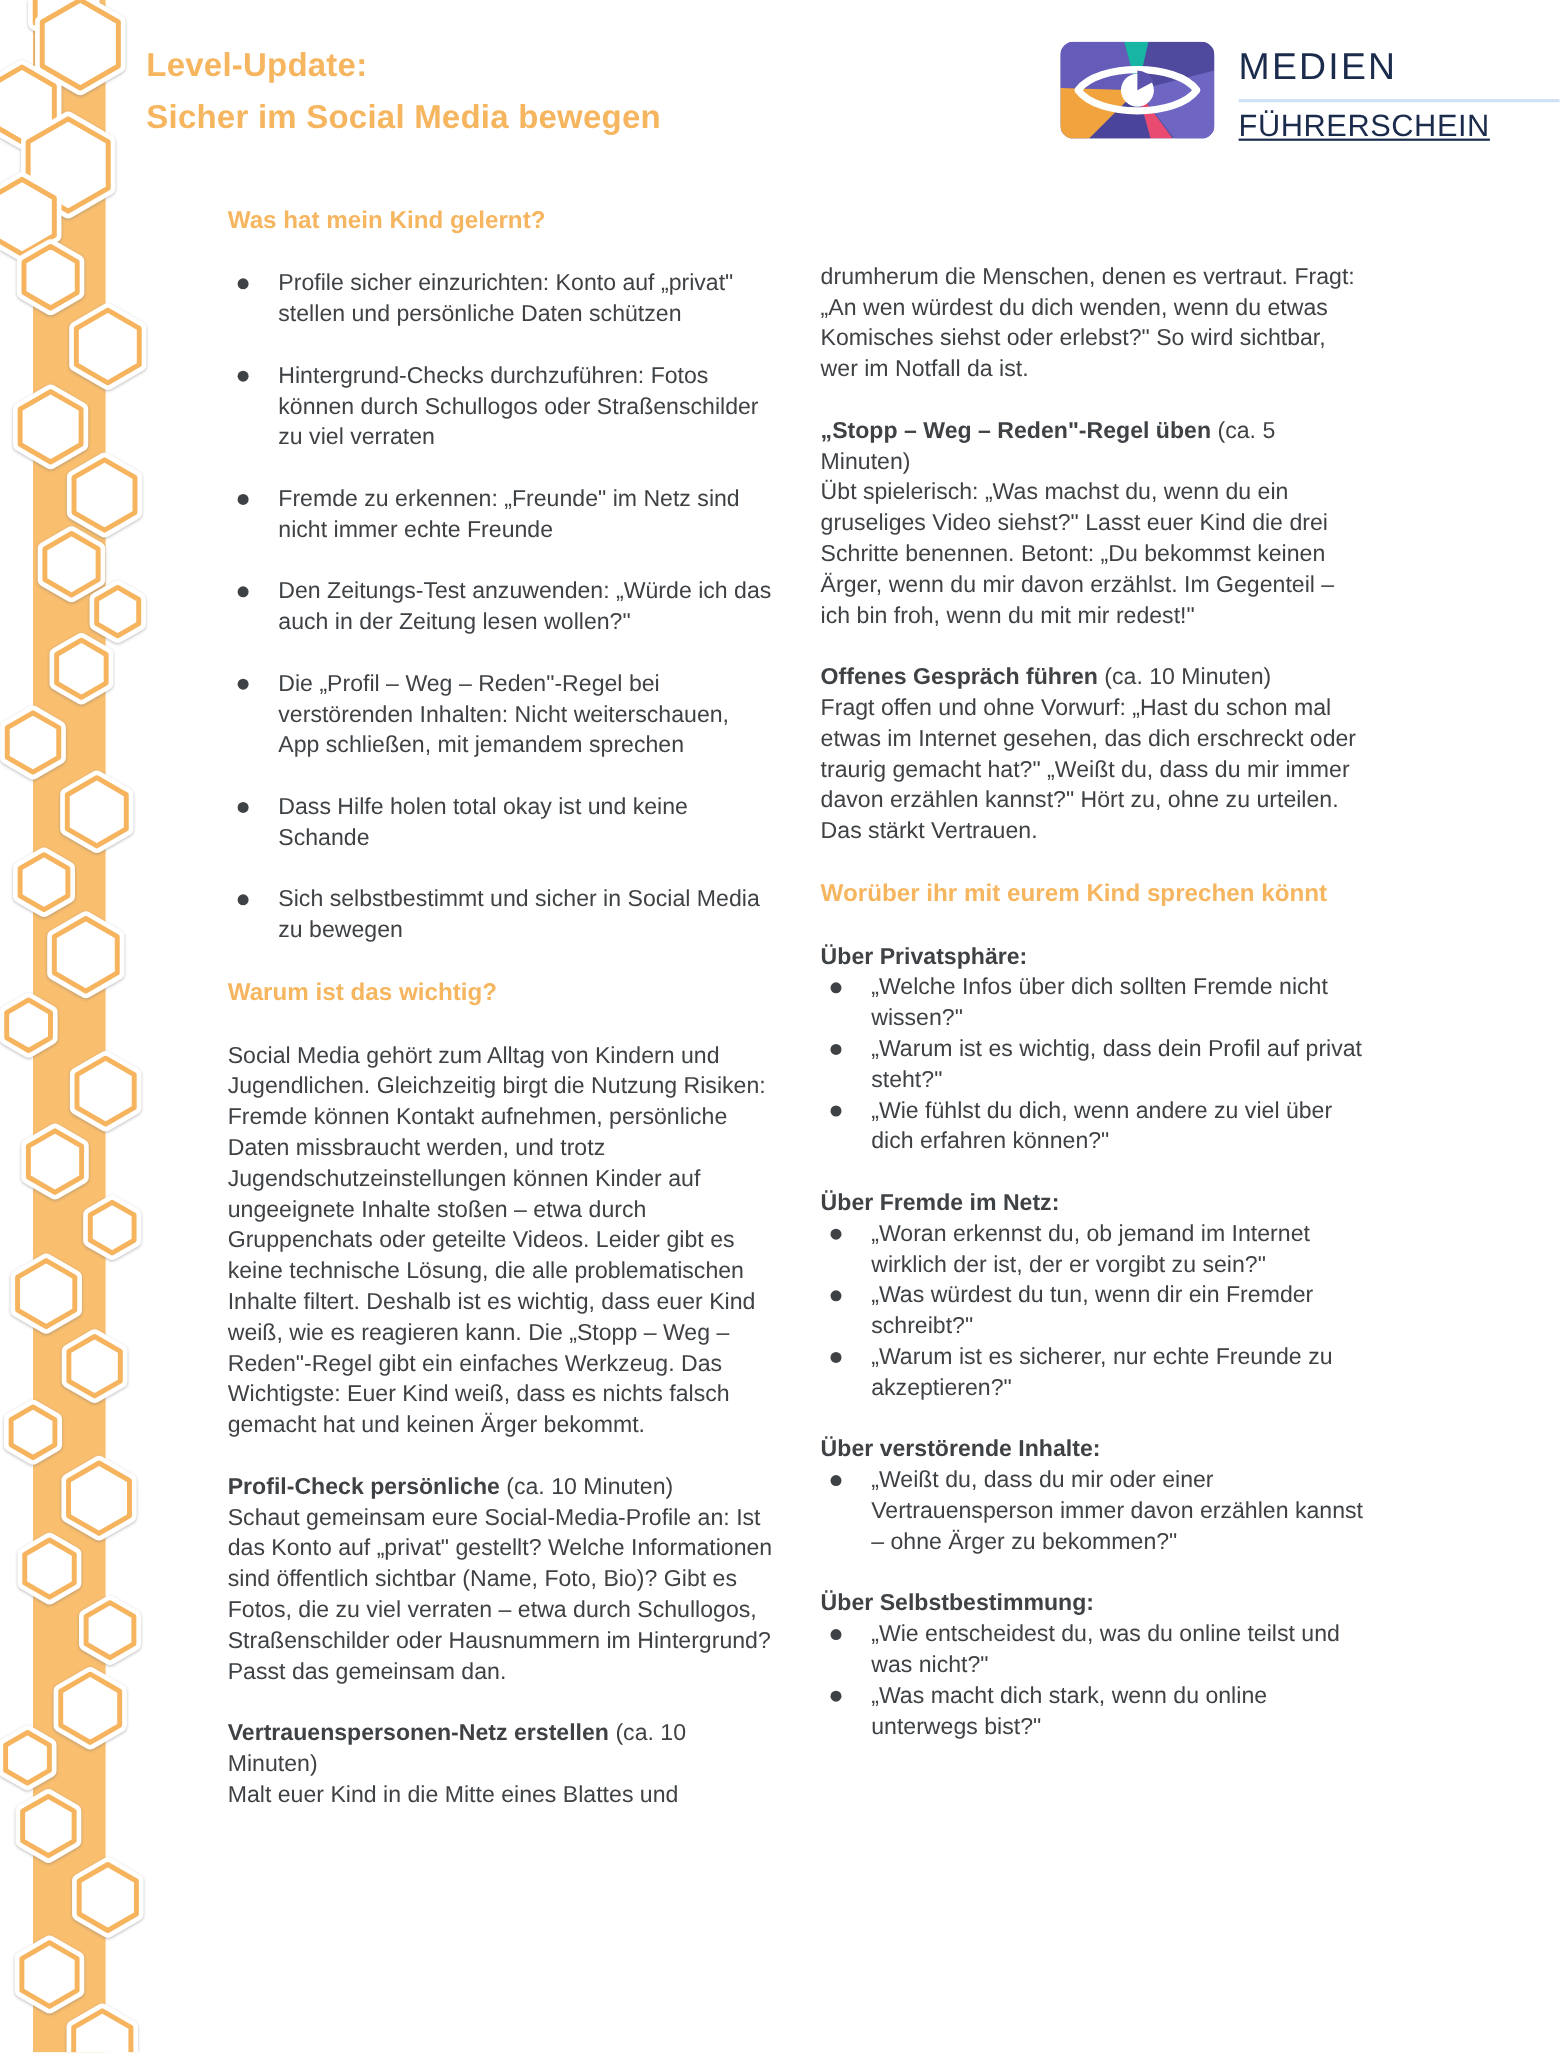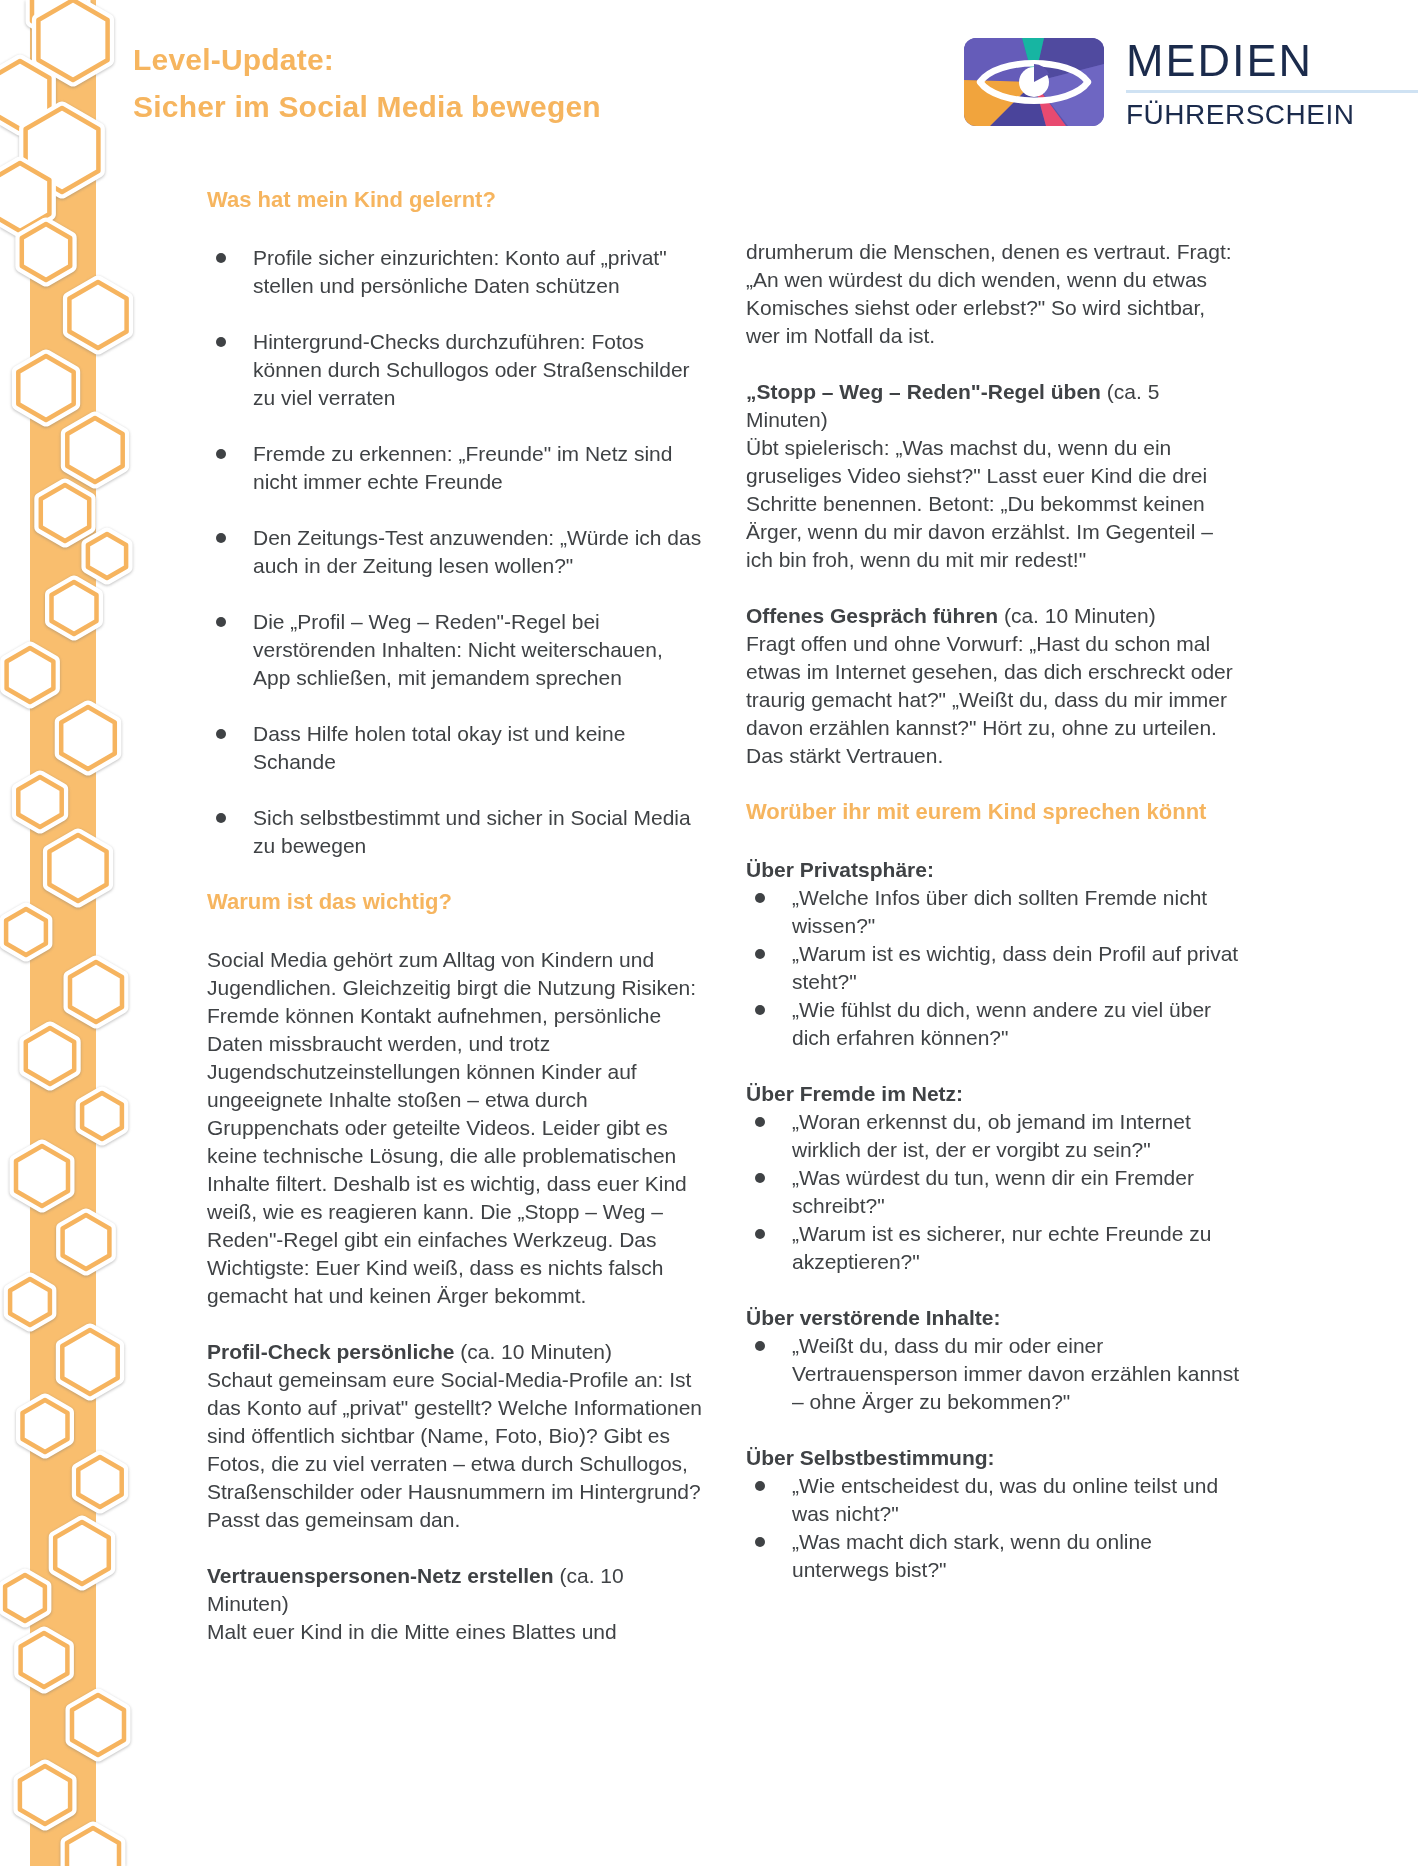--- a/index.html
+++ b/index.html
@@ -13,23 +13,23 @@
   
   .band-strip{position:absolute;left:30px;top:0;width:66px;height:1866px;background:#F9BE6E;}
   .hexlayer{position:absolute;left:0;top:0;filter:drop-shadow(0 1.5px 1.5px rgba(110,110,110,.45));}
 
   
   .doc-title{position:absolute;left:133px;top:36px;color:#F6B55F;font-weight:bold;
     font-size:30px;line-height:47px;letter-spacing:.2px;}
   .logo{position:absolute;left:964px;top:34px;right:0;height:100px;display:flex;align-items:flex-start;}
   .logo-icon{width:140px;height:88px;flex:0 0 auto;margin-top:4px;}
   .logo-text{margin-left:22px;position:relative;flex:1;padding-top:2px;}
-  .logo-word1{font-size:45px;line-height:50px;color:#1B2B4C;letter-spacing:2px;}
+  .logo-word1{font-size:34px;line-height:50px;color:#1B2B4C;letter-spacing:2px;}
   .logo-line{height:3px;background:#CFE2F3;margin:4px 0 7px 0;}
-  .logo-word2{font-size:28px;line-height:30px;color:#1B2B4C;letter-spacing:.5px;}
+  .logo-word2{font-size:28px;line-height:30px;color:#1B2B4C;letter-spacing:.5px;text-decoration:underline;}
 
   
   .content{position:absolute;left:207px;top:186px;display:flex;gap:42px;}
   .col{width:497px;font-size:21px;line-height:28px;color:#3F4245;}
   .col-right{padding-top:52px;}
 
   h2.sect{font-size:22px;line-height:28px;color:#F6B55F;font-weight:bold;margin:28px 0 30px 0;}
   h2.sect.first{margin-top:0;}
 
   p{margin:0 0 28px 0;}

